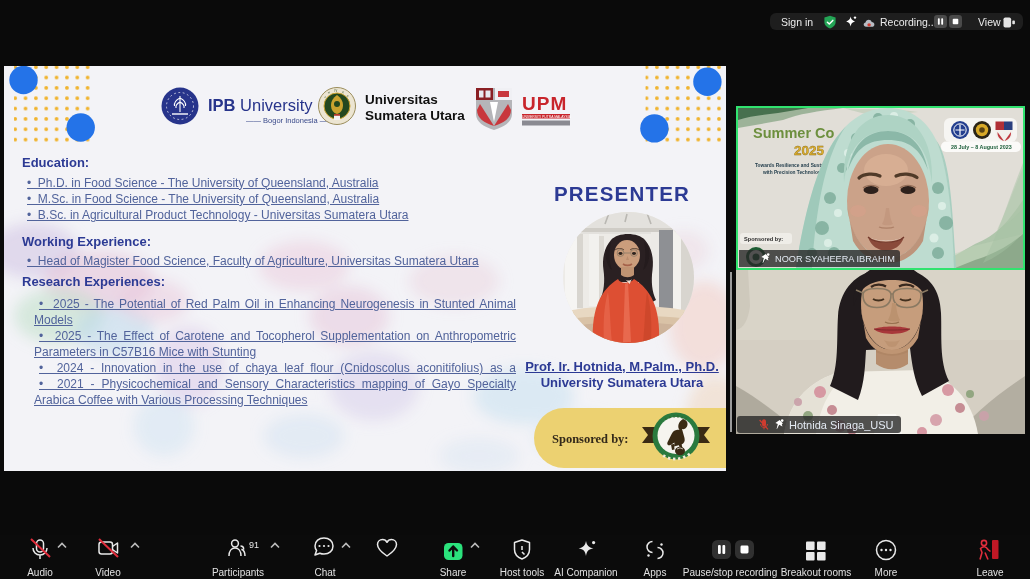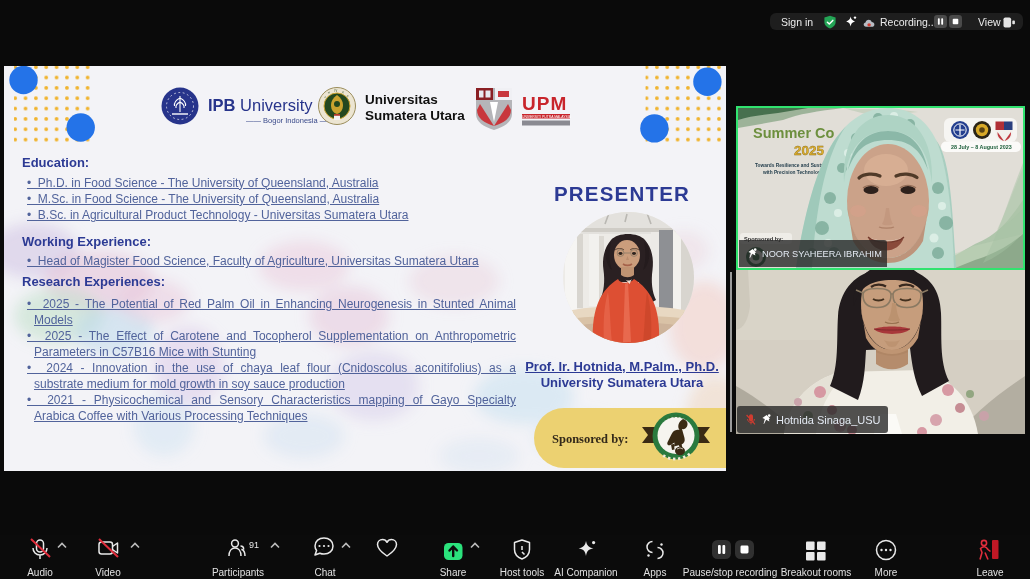--- a/index.html
+++ b/index.html
@@ -8,31 +8,31 @@
   .abs{position:absolute;}
 
   
   #topbar{left:770px;top:13px;width:253px;height:17px;background:#1e1e1e;
           border-radius:6px;color:#ececec;font-size:10.5px;white-space:nowrap;}
   
   #slide{left:4px;top:66px;width:722px;height:405px;background:#f3f3f7;
          overflow:hidden;}
   .nav{color:#2c3a94;font-weight:bold;}
   .body-blue{color:#51639b;text-decoration:underline;}
-  .j{text-align:justify;text-align-last:justify;white-space:nowrap;}
+  .j{text-align:justify;text-align-last:justify;white-space:nowrap;margin-left:12px;}
   .c{padding-left:7px;}
 
   
   #tile1{left:736px;top:106px;width:289px;height:164px;box-sizing:border-box;
          border:2px solid #31e36f;background:#dcd8d2;overflow:hidden;}
   #tile2{left:736px;top:270px;width:289px;height:164px;background:#d5cfc3;
          overflow:hidden;}
   .vlabel{position:absolute;left:1px;bottom:1px;background:rgba(40,40,40,.8);
           color:#e3e9f2;font-size:11px;display:flex;align-items:center;
-          height:27px;padding:0 7px 0 8px;border-radius:3px;margin-top:8px;}
+          height:17px;padding:0 7px 0 21px;border-radius:3px;margin-top:8px;}
 
   
   .tool{position:absolute;text-align:center;color:#e8e8e8;}
   .tool .lbl{font-size:10px;color:#e0e0e0;white-space:nowrap;}
 </style>
 </head>
 <body>
 
 <div class="abs" id="topbar">
   <span class="abs" style="left:11px;top:3px;">Sign in</span>
@@ -161,21 +161,20 @@
   <div class="abs body-blue" style="left:23px;top:187px;font-size:12px;line-height:16.3px;width:520px;">
     <div>•&nbsp; Head of Magister Food Science, Faculty of Agriculture, Universitas Sumatera Utara</div>
   </div>
   <div class="abs nav" style="left:18px;top:208px;font-size:13px;">Research Experiences:</div>
   <div class="abs body-blue" style="left:23px;top:230px;font-size:12px;line-height:16px;width:489px;">
     <div class="j">•&nbsp; 2025 - The Potential of Red Palm Oil in Enhancing Neurogenesis in Stunted Animal</div>
     <div class="c">Models</div>
     <div class="j">•&nbsp; 2025 - The Effect of Carotene and Tocopherol Supplementation on Anthropometric</div>
     <div class="c">Parameters in C57B16 Mice with Stunting</div>
     <div class="j">•&nbsp; 2024 - Innovation in the use of chaya leaf flour (Cnidoscolus aconitifolius) as a</div>
-    <div class="c">substrate medium for mold growth in soy sauce production</div>
     <div class="j">•&nbsp; 2021 - Physicochemical and Sensory Characteristics mapping of Gayo Specialty</div>
     <div class="c">Arabica Coffee with Various Processing Techniques</div>
   </div>
 
   <div class="abs nav" style="left:468px;top:116px;width:300px;text-align:center;font-size:20.5px;letter-spacing:1.2px;">PRESENTER</div>
 
   <svg class="abs" style="left:559px;top:146px;" width="131" height="131" viewBox="0 0 131 131">
     <defs>
         <clipPath id="pc">
           <circle cx="65.5" cy="65.5" r="65.5"></circle>

